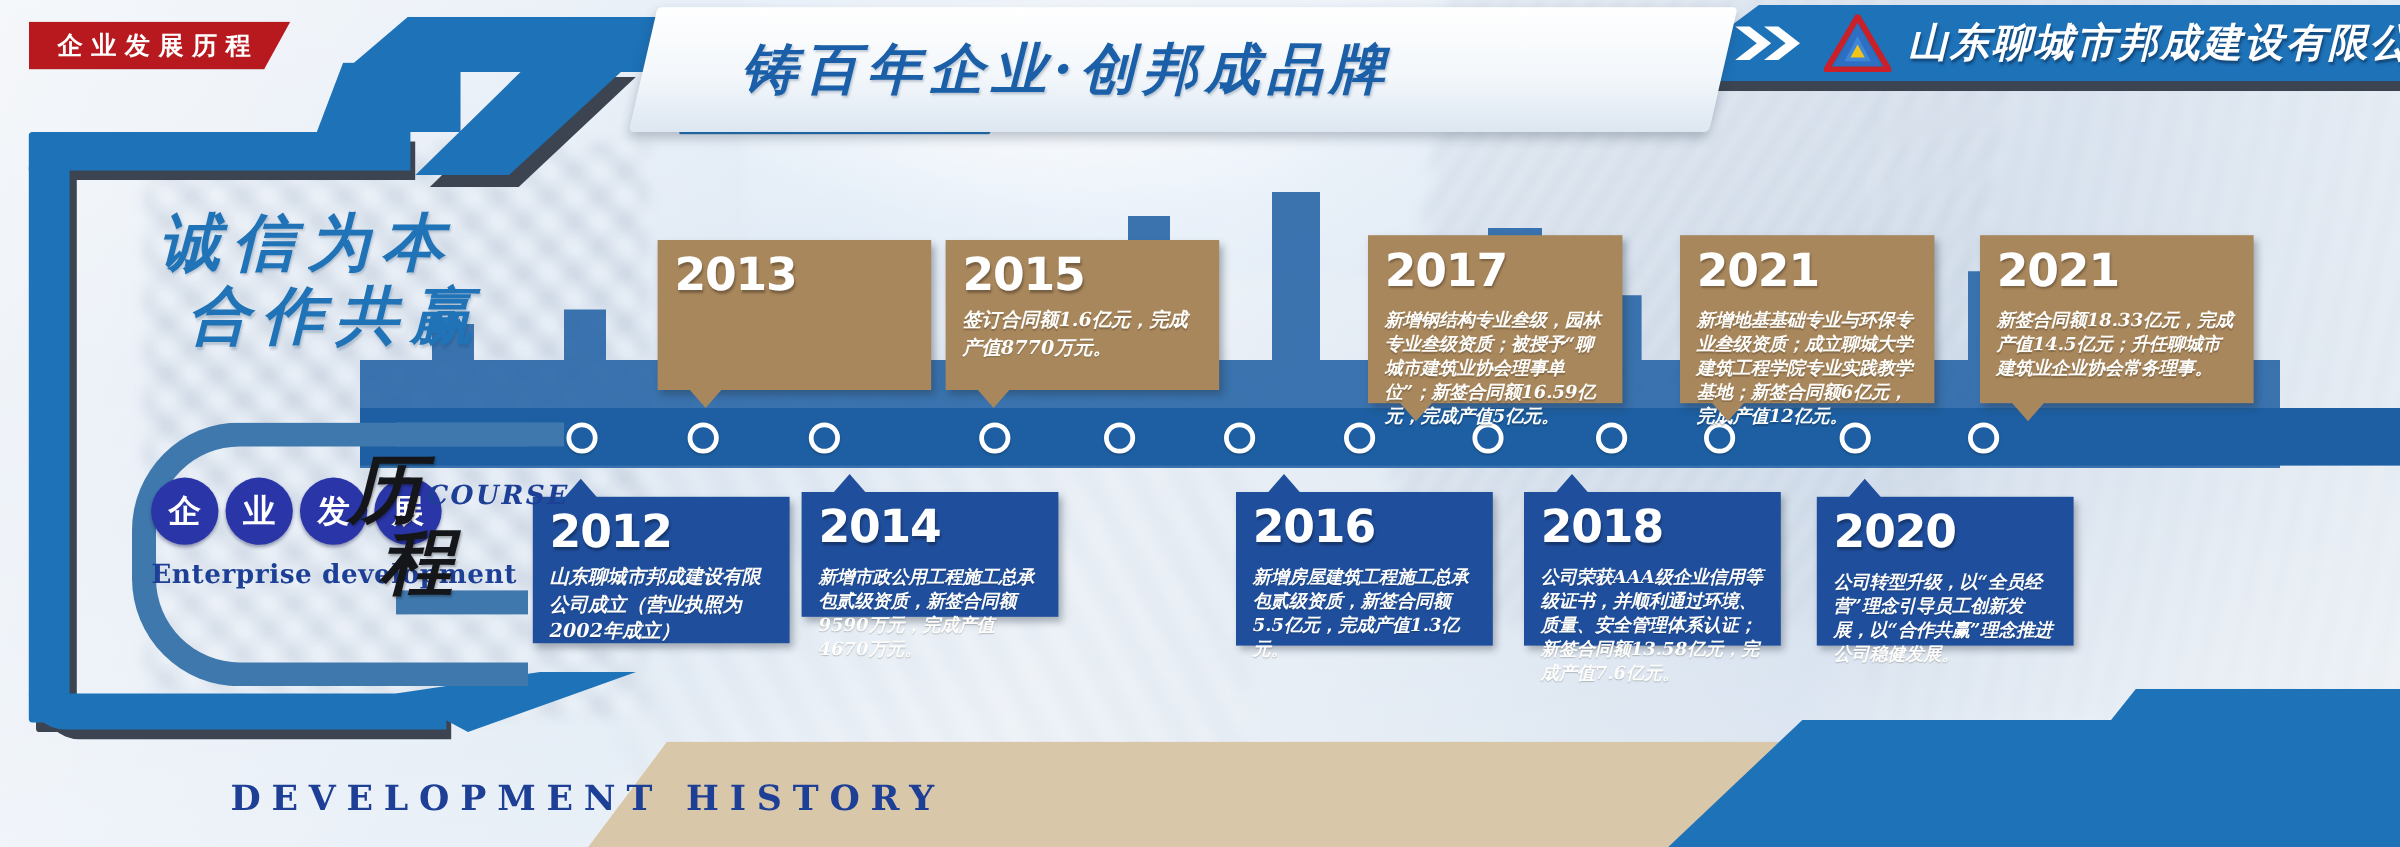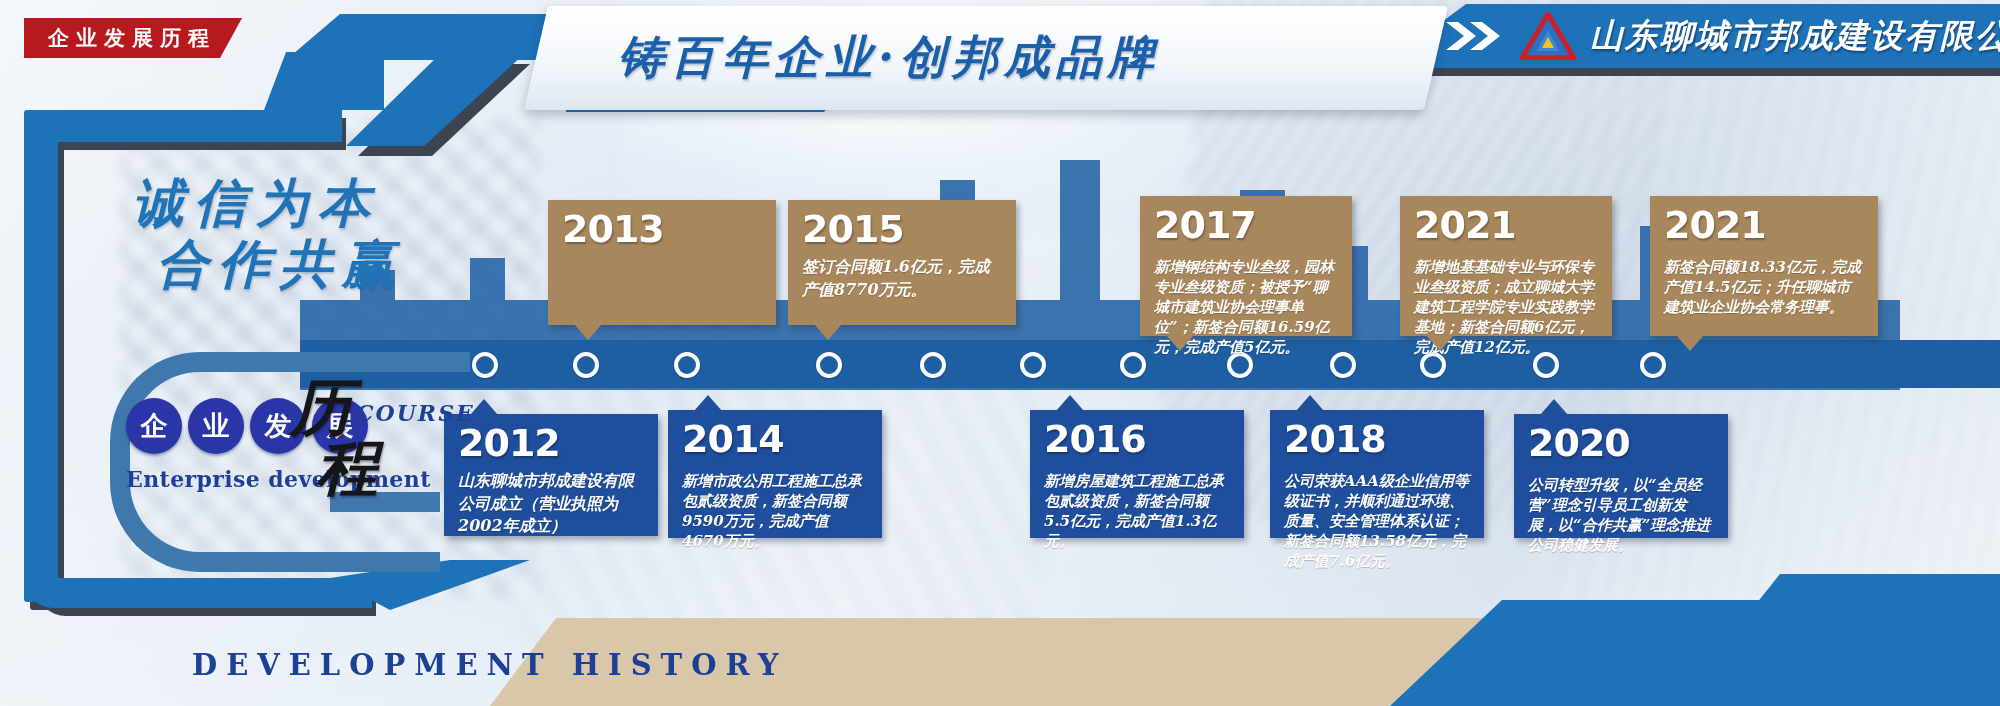--- a/index.html
+++ b/index.html
@@ -292,21 +292,21 @@
       <div class="card card-top tight" style="left: 1650px; top: 196px; width: 228px; height: 140px;">
         <div class="yr">2021</div>
         <div class="bd">新签合同额18.33亿元，完成产值14.5亿元；升任聊城市建筑业企业协会常务理事。</div>
         <div class="tip-down"></div>
       </div>
       <div class="card card-bot" style="left: 444px; top: 414px; width: 214px; height: 122px;">
         <div class="yr">2012</div>
         <div class="bd">山东聊城市邦成建设有限公司成立（营业执照为2002年成立）</div>
         <div class="tip-up"></div>
       </div>
-      <div class="card card-bot tight" style="left: 668px; top: 410px; width: 214px; height: 128px;">
+      <div class="card card-bot tight" style="left: 668px; top: 410px; width: 214px; height: 104px;">
         <div class="yr">2014</div>
         <div class="bd">新增市政公用工程施工总承包贰级资质，新签合同额9590万元，完成产值4670万元。</div>
         <div class="tip-up"></div>
       </div>
       <div class="card card-bot tight" style="left: 1030px; top: 410px; width: 214px; height: 128px;">
         <div class="yr">2016</div>
         <div class="bd">新增房屋建筑工程施工总承包贰级资质，新签合同额5.5亿元，完成产值1.3亿元。</div>
         <div class="tip-up"></div>
       </div>
       <div class="card card-bot tight" style="left: 1270px; top: 410px; width: 214px; height: 128px;">

